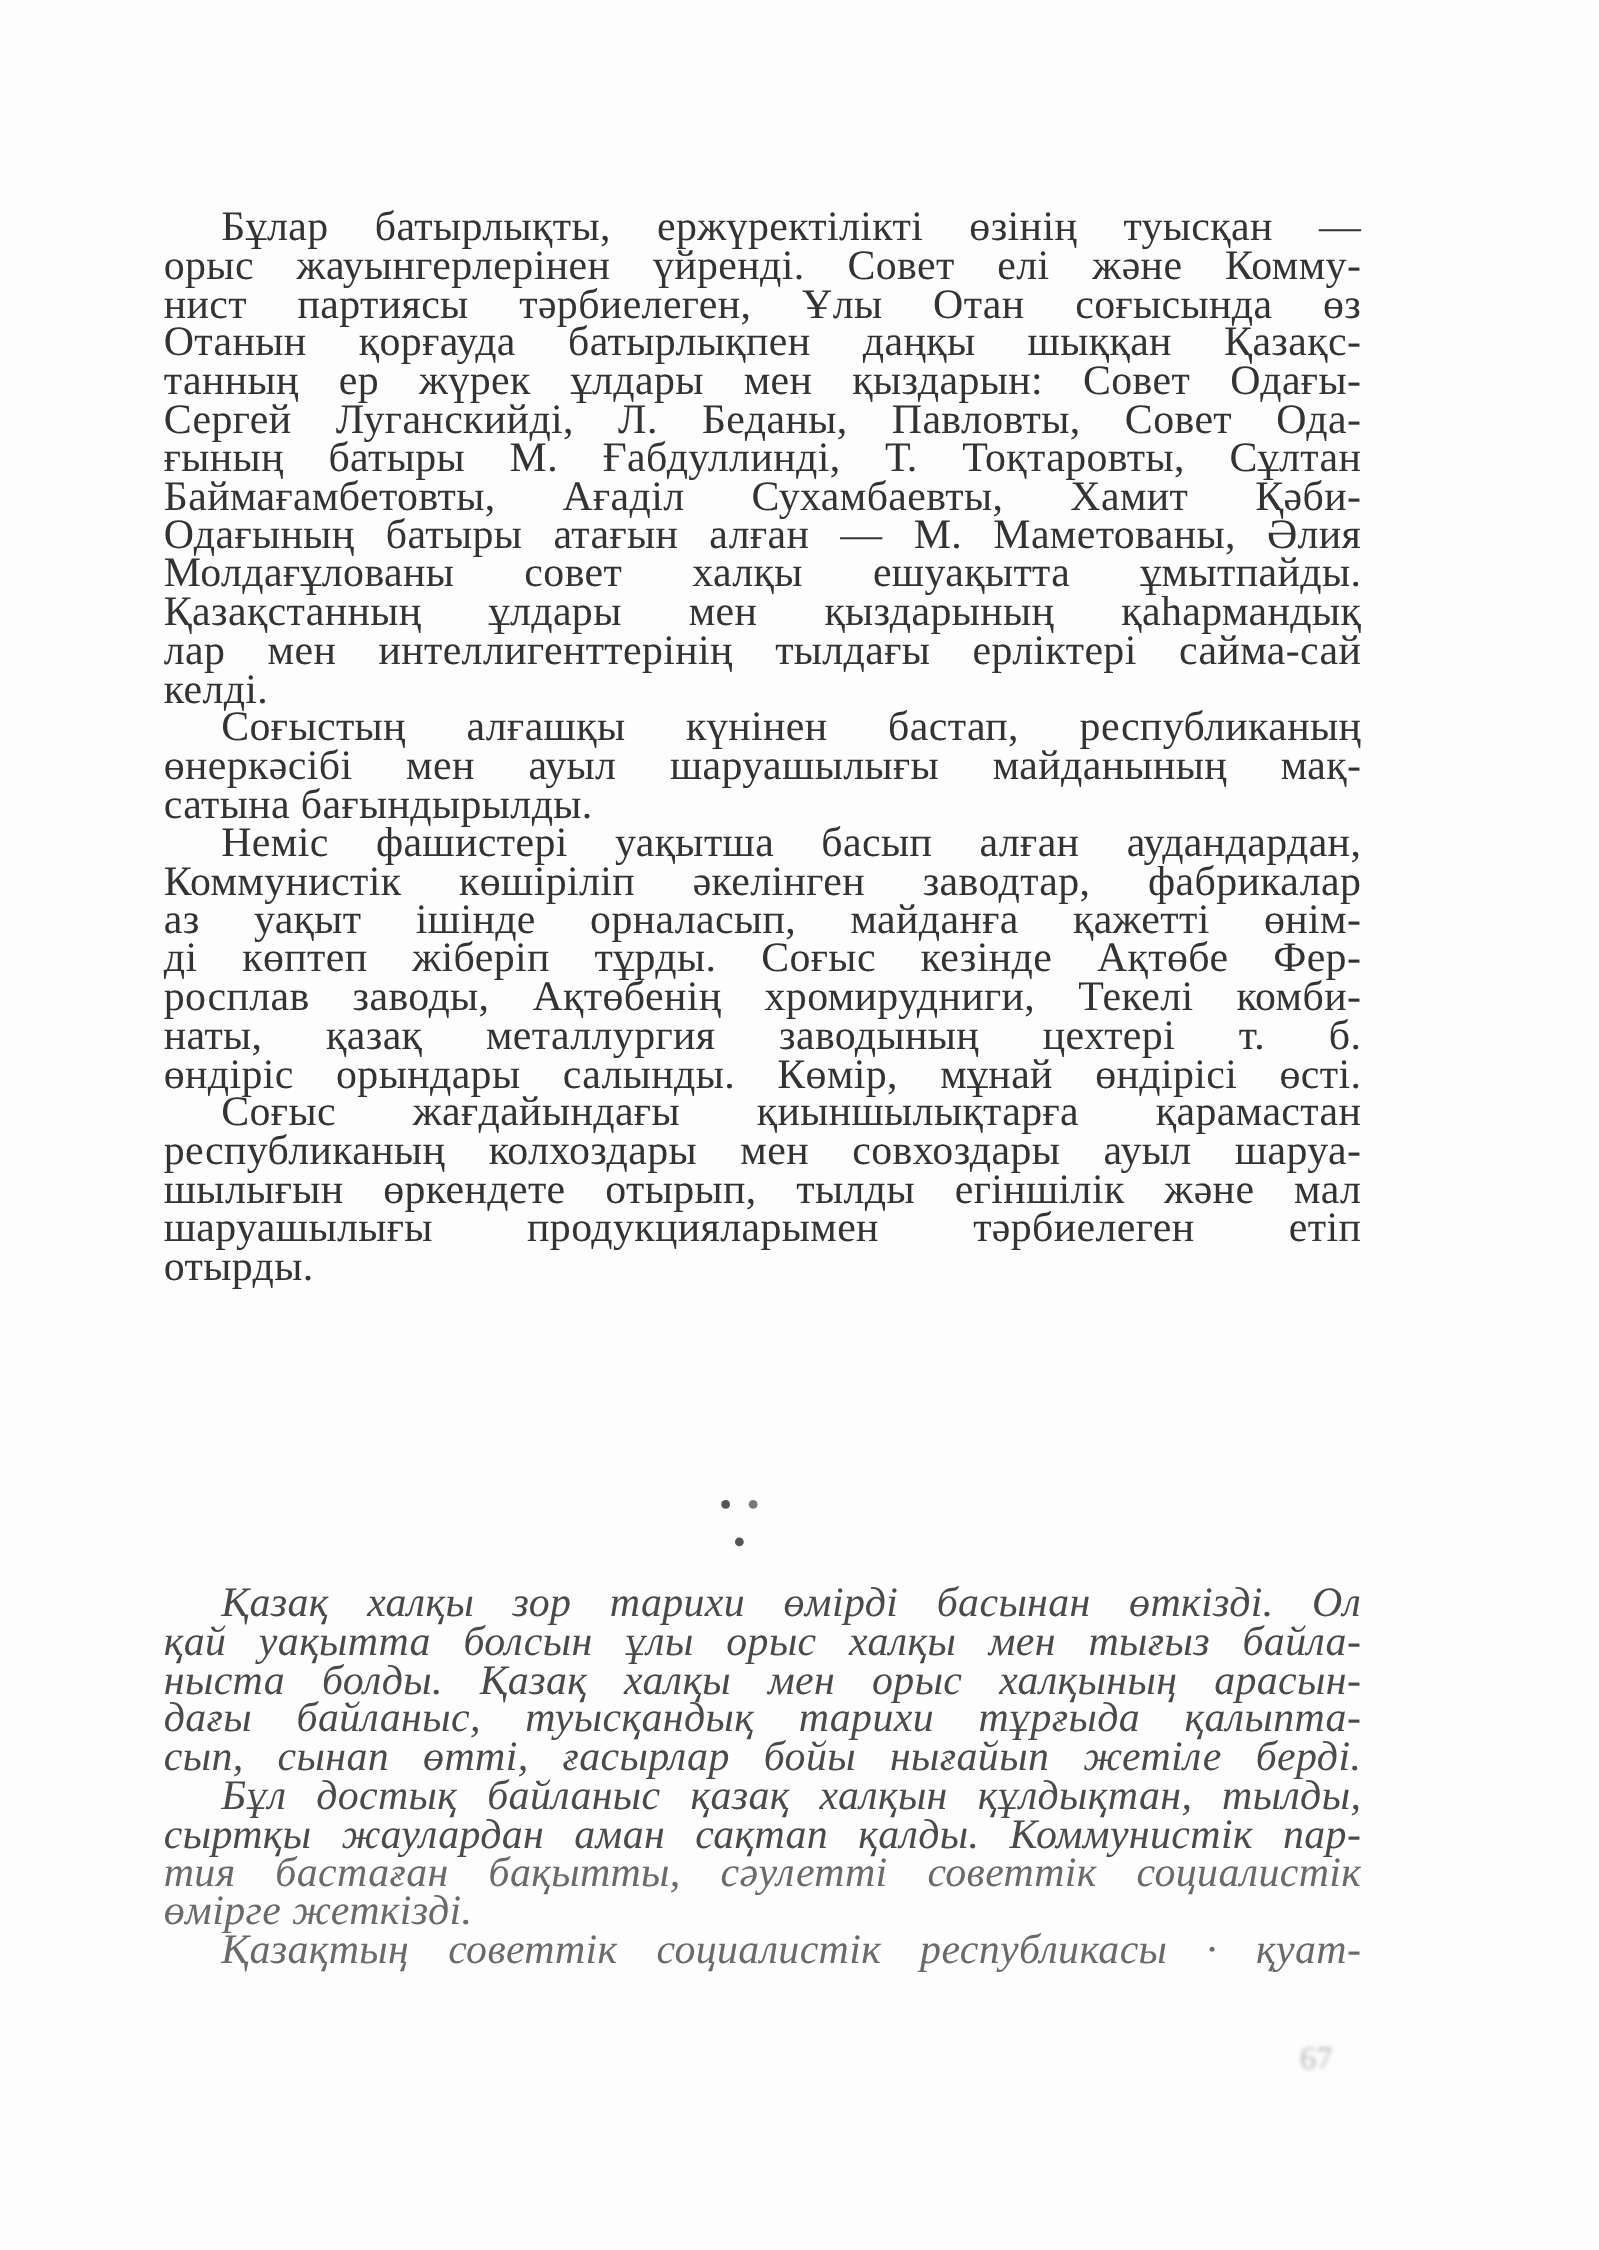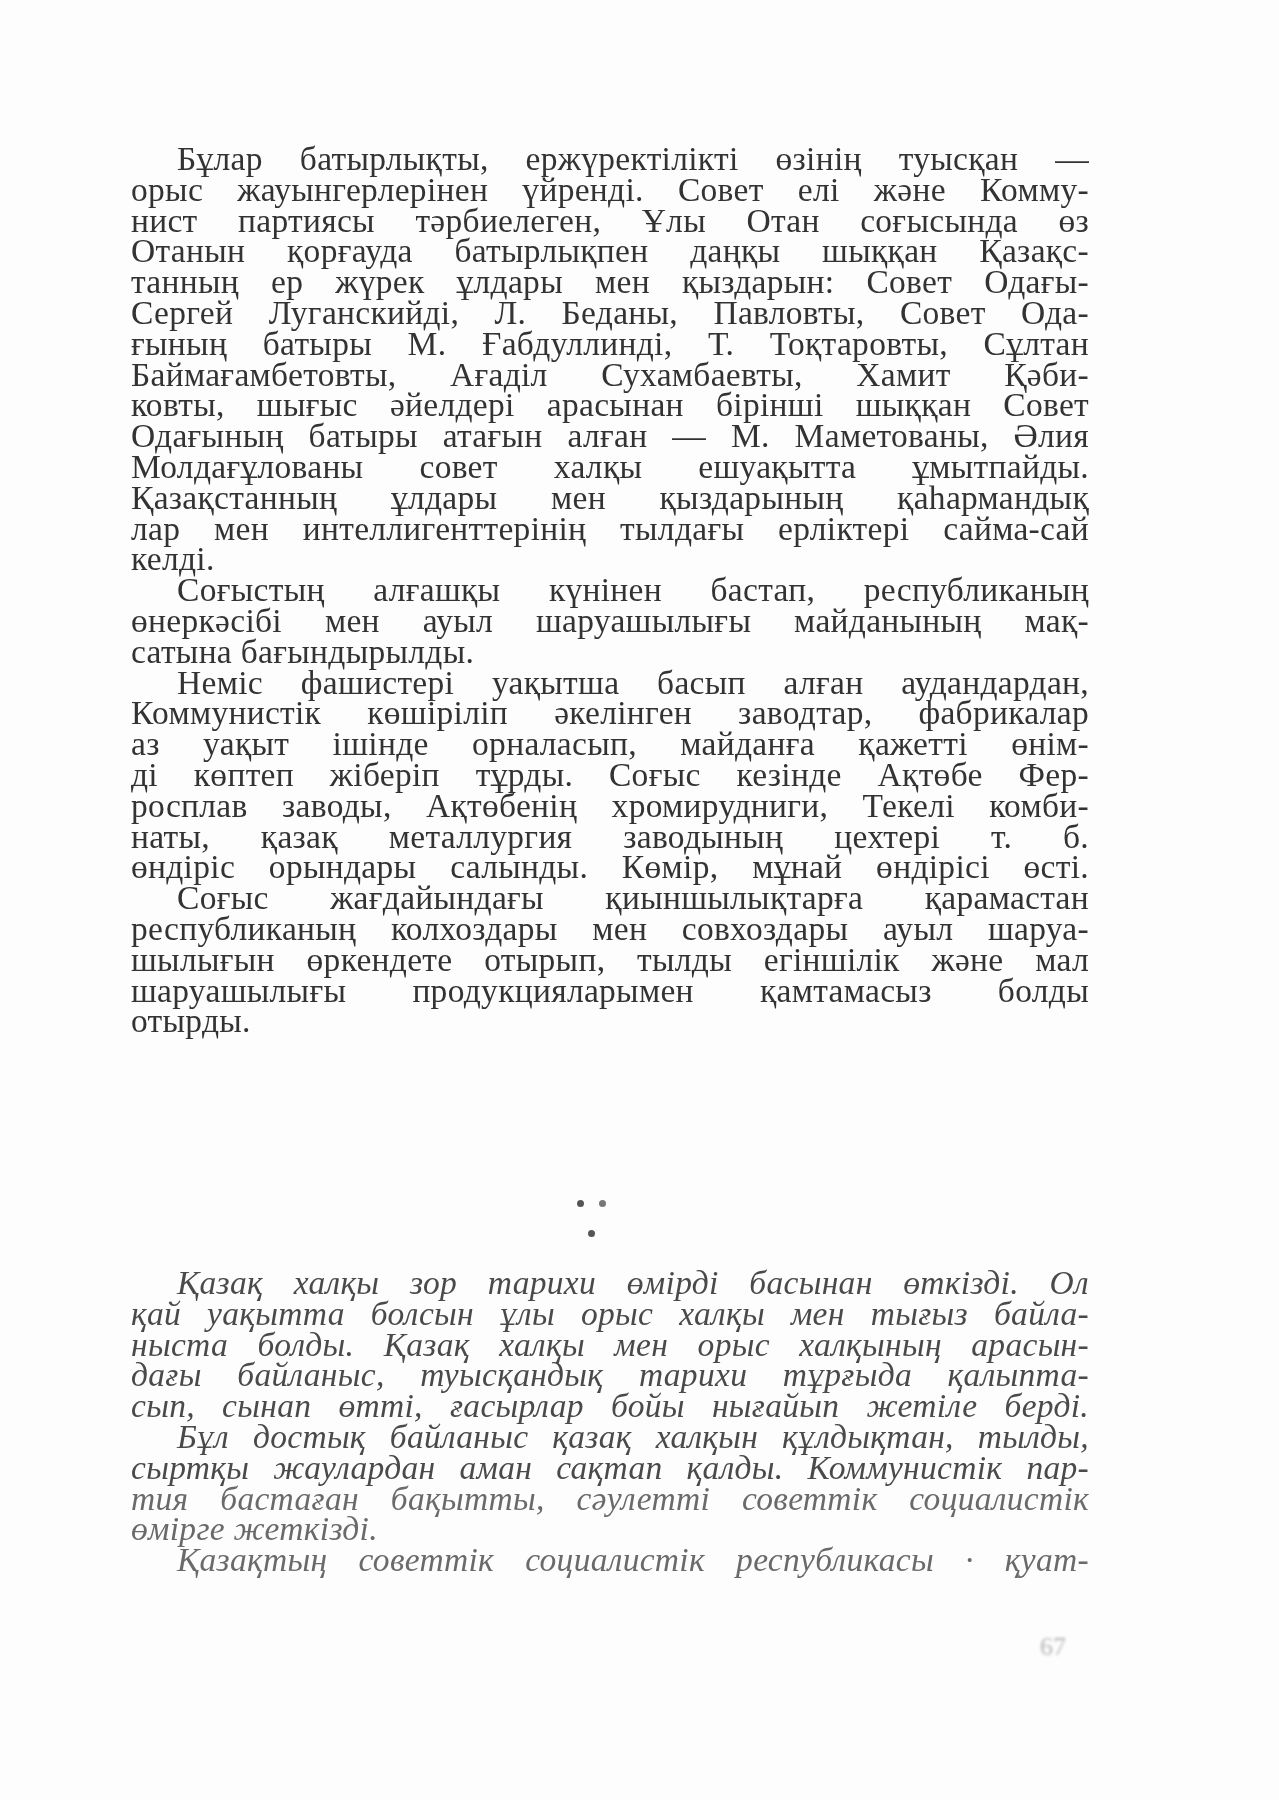--- a/index.html
+++ b/index.html
@@ -39,21 +39,21 @@
       -moz-text-align-last: justify;
     }
     .line.last {
       text-align: right;
       text-align-last: left;
       -moz-text-align-last: left;
     }
     .line.indent {
       padding-left: 46px;
     }
-    .block-1 { top: 144px; }
+    .block-1 { top: 167px; }
     .block-2 { top: 1268px; color: #4a4a4a; font-style: italic; }
     .block-2 .line.faded { color: #6a6a6a; }
     .separator {
       position: absolute;
       left: 566px;
       top: 1190px;
       width: 60px;
       height: 60px;
     }
     .dot {
@@ -85,21 +85,20 @@
 
     <div>
       <span class="line indent">Бұлар батырлықты, ержүректілікті өзінің туысқан —</span>
       <span class="line">орыс жауынгерлерінен үйренді. Совет елі және Комму-</span>
       <span class="line">нист партиясы тәрбиелеген, Ұлы Отан соғысында өз</span>
       <span class="line">Отанын қорғауда батырлықпен даңқы шыққан Қазақс-</span>
       <span class="line">танның ер жүрек ұлдары мен қыздарын: Совет Одағы-</span>
       <span class="line">Сергей Луганскийді, Л. Беданы, Павловты, Совет Ода-</span>
       <span class="line">ғының батыры М. Ғабдуллинді, Т. Тоқтаровты, Сұлтан</span>
       <span class="line">Баймағамбетовты, Ағаділ Сухамбаевты, Хамит Қәби-</span>
-      <span class="line">ковты, шығыс әйелдері арасынан бірінші шыққан Совет</span>
       <span class="line">Одағының батыры атағын алған — М. Маметованы, Әлия</span>
       <span class="line">Молдағұлованы совет халқы ешуақытта ұмытпайды.</span>
       <span class="line">Қазақстанның ұлдары мен қыздарының қаһармандық</span>
       <span class="line">лар мен интеллигенттерінің тылдағы ерліктері сайма-сай</span>
       <span class="line last">келді.</span>
     </div>
 
     <div>
       <span class="line indent">Соғыстың алғашқы күнінен бастап, республиканың</span>
       <span class="line">өнеркәсібі мен ауыл шаруашылығы майданының мақ-</span>
@@ -113,21 +112,21 @@
       <span class="line">ді көптеп жіберіп тұрды. Соғыс кезінде Ақтөбе Фер-</span>
       <span class="line">росплав заводы, Ақтөбенің хромирудниги, Текелі комби-</span>
       <span class="line">наты, қазақ металлургия заводының цехтері т. б.</span>
       <span class="line">өндіріс орындары салынды. Көмір, мұнай өндірісі өсті.</span>
     </div>
 
     <div>
       <span class="line indent">Соғыс жағдайындағы қиыншылықтарға қарамастан</span>
       <span class="line">республиканың колхоздары мен совхоздары ауыл шаруа-</span>
       <span class="line">шылығын өркендете отырып, тылды егіншілік және мал</span>
-      <span class="line">шаруашылығы продукцияларымен қамтамасыз болды</span>
+      <span class="line">шаруашылығы продукцияларымен тәрбиелеген етіп</span>
       <span class="line last">отырды.</span>
     </div>
   </div>
 
   <div class="separator">
     <span class="dot d1"></span>
     <span class="dot d2"></span>
     <span class="dot d3"></span>
   </div>
 

